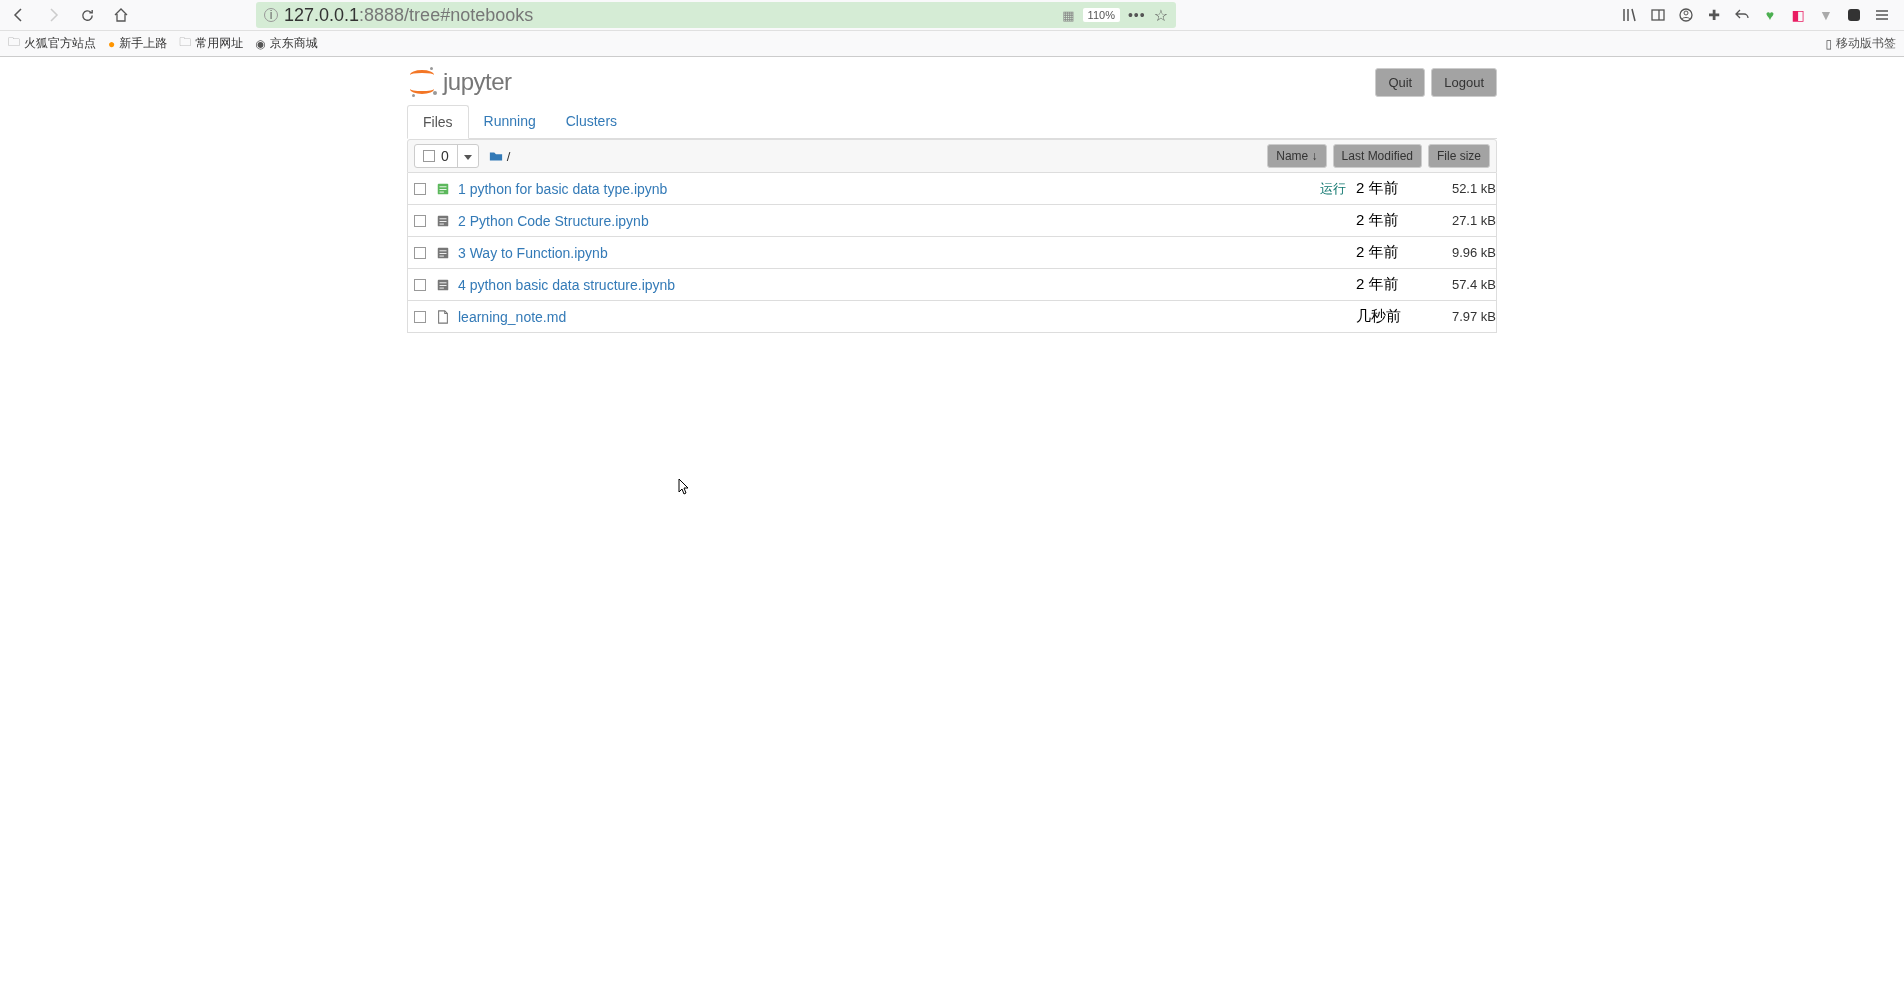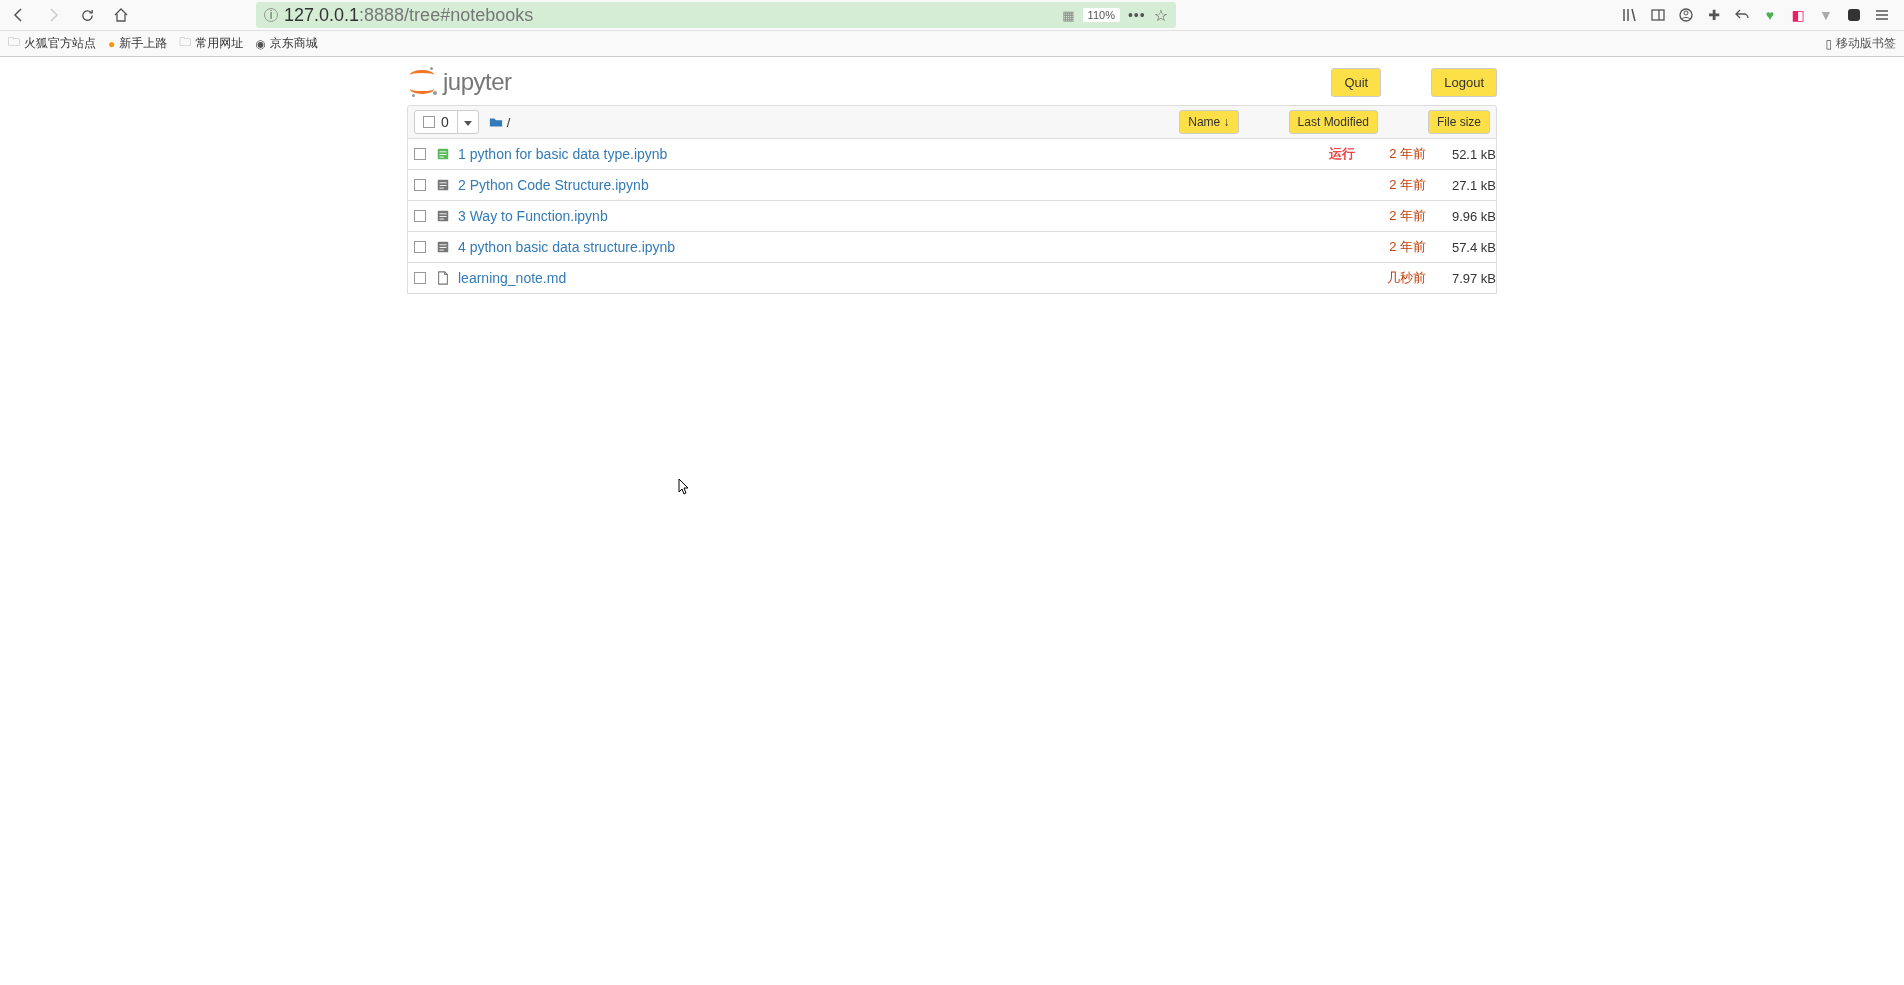--- a/index.html
+++ b/index.html
@@ -32,21 +32,21 @@
 .logo-swirl { width: 30px; height: 30px; position: relative; margin-right: 6px; }
 .logo-swirl::before, .logo-swirl::after { content: ""; position: absolute; left: 3px; right: 3px; height: 7px; border-radius: 50%; }
 .logo-swirl::before { top: 3px; border-top: 3px solid #f37626; }
 .logo-swirl::after { bottom: 3px; border-bottom: 3px solid #f37626; }
 .logo-dot1, .logo-dot2, .logo-dot3 { position: absolute; background: #999; border-radius: 50%; }
 .logo-dot1 { width: 3px; height: 3px; top: 0; right: 4px; }
 .logo-dot2 { width: 3px; height: 3px; bottom: 0; left: 5px; }
 .logo-dot3 { width: 4px; height: 4px; bottom: 2px; right: 0; }
 .logo-text { font-size: 24px; color: #777; font-weight: 400; letter-spacing: -0.5px; }
 .header-right { margin-left: auto; display: flex; gap: 6px; }
-.btn { background: #fde047; border: 1px solid #ccc; border-radius: 3px; padding: 6px 12px; font-size: 13px; color: #333; cursor: pointer; margin-left: 44px; }
+.btn { background: #a3a3a3; border: 1px solid #ccc; border-radius: 3px; padding: 6px 12px; font-size: 13px; color: #333; cursor: pointer; }
 .btn-sm { padding: 4px 8px; font-size: 12px; }
 
 .tabs { border-bottom: 1px solid #ddd; display: flex; }
 .tab { padding: 8px 15px; font-size: 14px; cursor: pointer; margin-bottom: -1px; color: #337ab7; }
 .tab.active { border: 1px solid #ddd; border-bottom: 1px solid #fff; border-radius: 3px 3px 0 0; color: #555; background: #fff; }
 
 .actions-row { display: flex; align-items: center; padding: 10px 0; }
 .actions-hint { font-size: 14px; color: #333; }
 .actions-right { margin-left: auto; display: flex; gap: 2px; }
 
@@ -57,22 +57,22 @@
 .checkbox { width: 12px; height: 12px; border: 1px solid #999; display: inline-block; background: #fff; }
 .breadcrumb { margin-left: 10px; display: flex; align-items: center; gap: 4px; font-size: 13px; }
 .folder-blue { color: #337ab7; }
 .list-header-right { margin-left: auto; display: flex; gap: 6px; }
 
 .file-row { border: 1px solid #ddd; border-top: none; display: flex; align-items: center; padding: 6px 0; font-size: 14px; }
 .file-row .checkbox { margin: 0 10px 0 6px; flex-shrink: 0; }
 .file-icon { width: 16px; margin-right: 6px; flex-shrink: 0; color: #777; }
 .file-icon.running { color: #5cb85c; }
 .file-name { color: #337ab7; cursor: pointer; }
-.file-status { color: #ef4444; font-size: 13px; margin-left: auto; margin-right: 1px; font-weight: bold; }
-.file-modified { width: 70px; text-align: right; color: #c2410c; font-size: 13px; }
+.file-status { color: #0f766e; font-size: 13px; margin-left: auto; margin-right: 10px; }
+.file-modified { width: 70px; text-align: left; color: #000000; font-size: 15px; }
 .file-size { width: 70px; text-align: right; color: #333; font-size: 13px; }
 .row-spacer { flex: 1; }
 
 .caret-down { display: inline-block; width: 0; height: 0; border-left: 4px solid transparent; border-right: 4px solid transparent; border-top: 5px solid #555; vertical-align: middle; }
 
 .cursor { position: absolute; top: 478px; left: 678px; width: 13px; height: 18px; pointer-events: none; }
 
 svg { display: block; }
 </style>
 </head>
@@ -186,20 +186,25 @@
           <span class="logo-dot3"></span>
       </span>
       <span class="logo-text">jupyter</span>
     </div>
     <div class="header-right">
       <button class="btn">Quit</button>
       <button class="btn">Logout</button>
     </div>
   </div>
 
+  <div class="tabs">
+    <div class="tab active">Files</div>
+    <div class="tab">Running</div>
+    <div class="tab">Clusters</div>
+  </div>
 
 
   <div class="list-header">
     <div class="select-group">
       <div class="select-left">
         <span class="checkbox"></span>
         <span>0</span>
       </div>
       <div class="select-drop">
         <span class="caret-down"></span>

